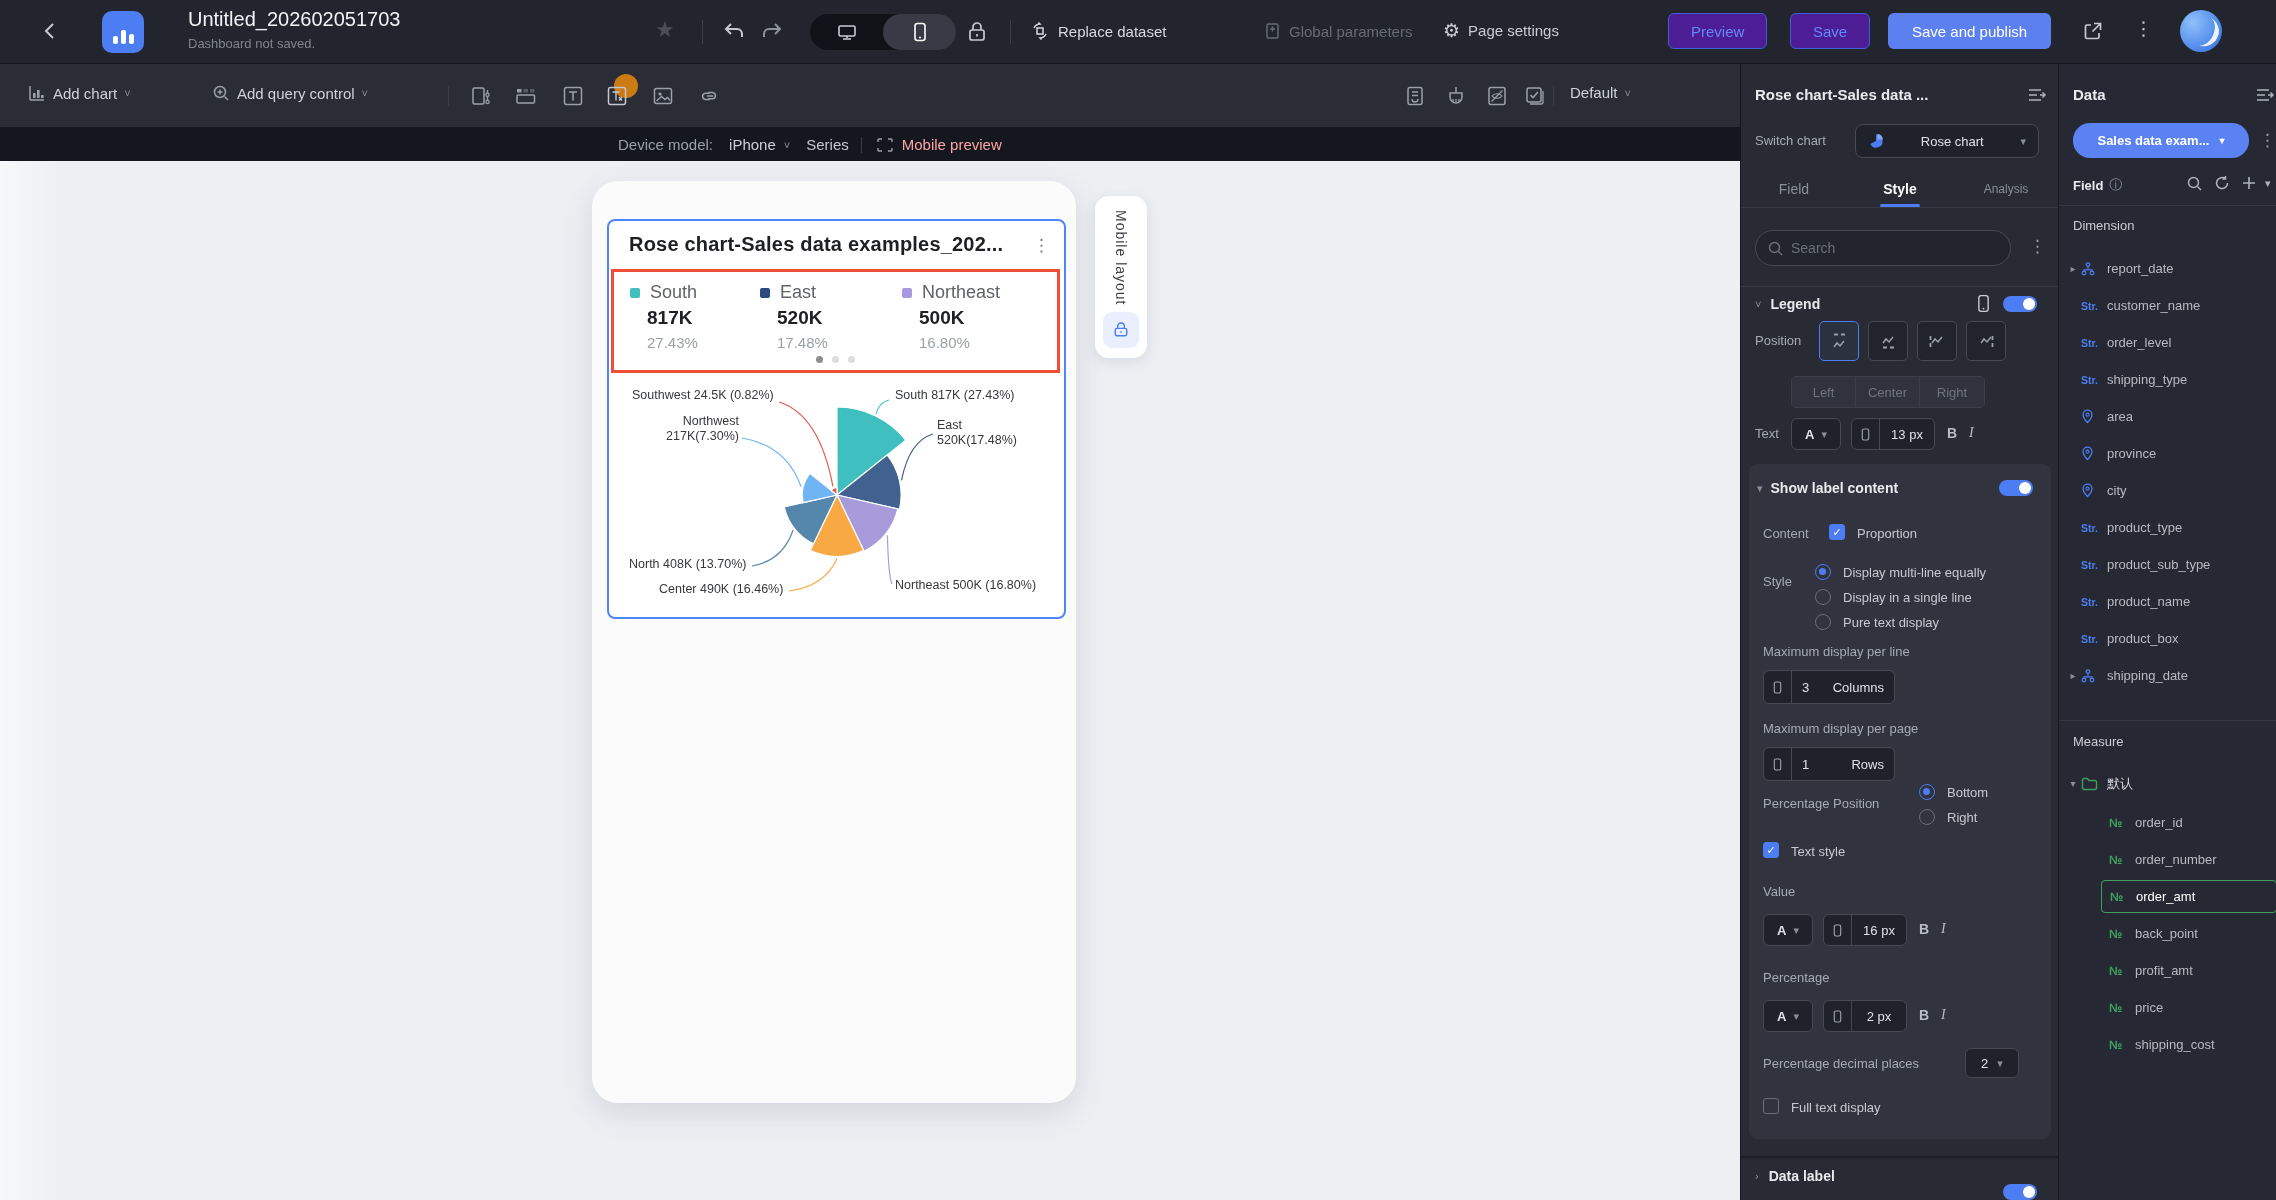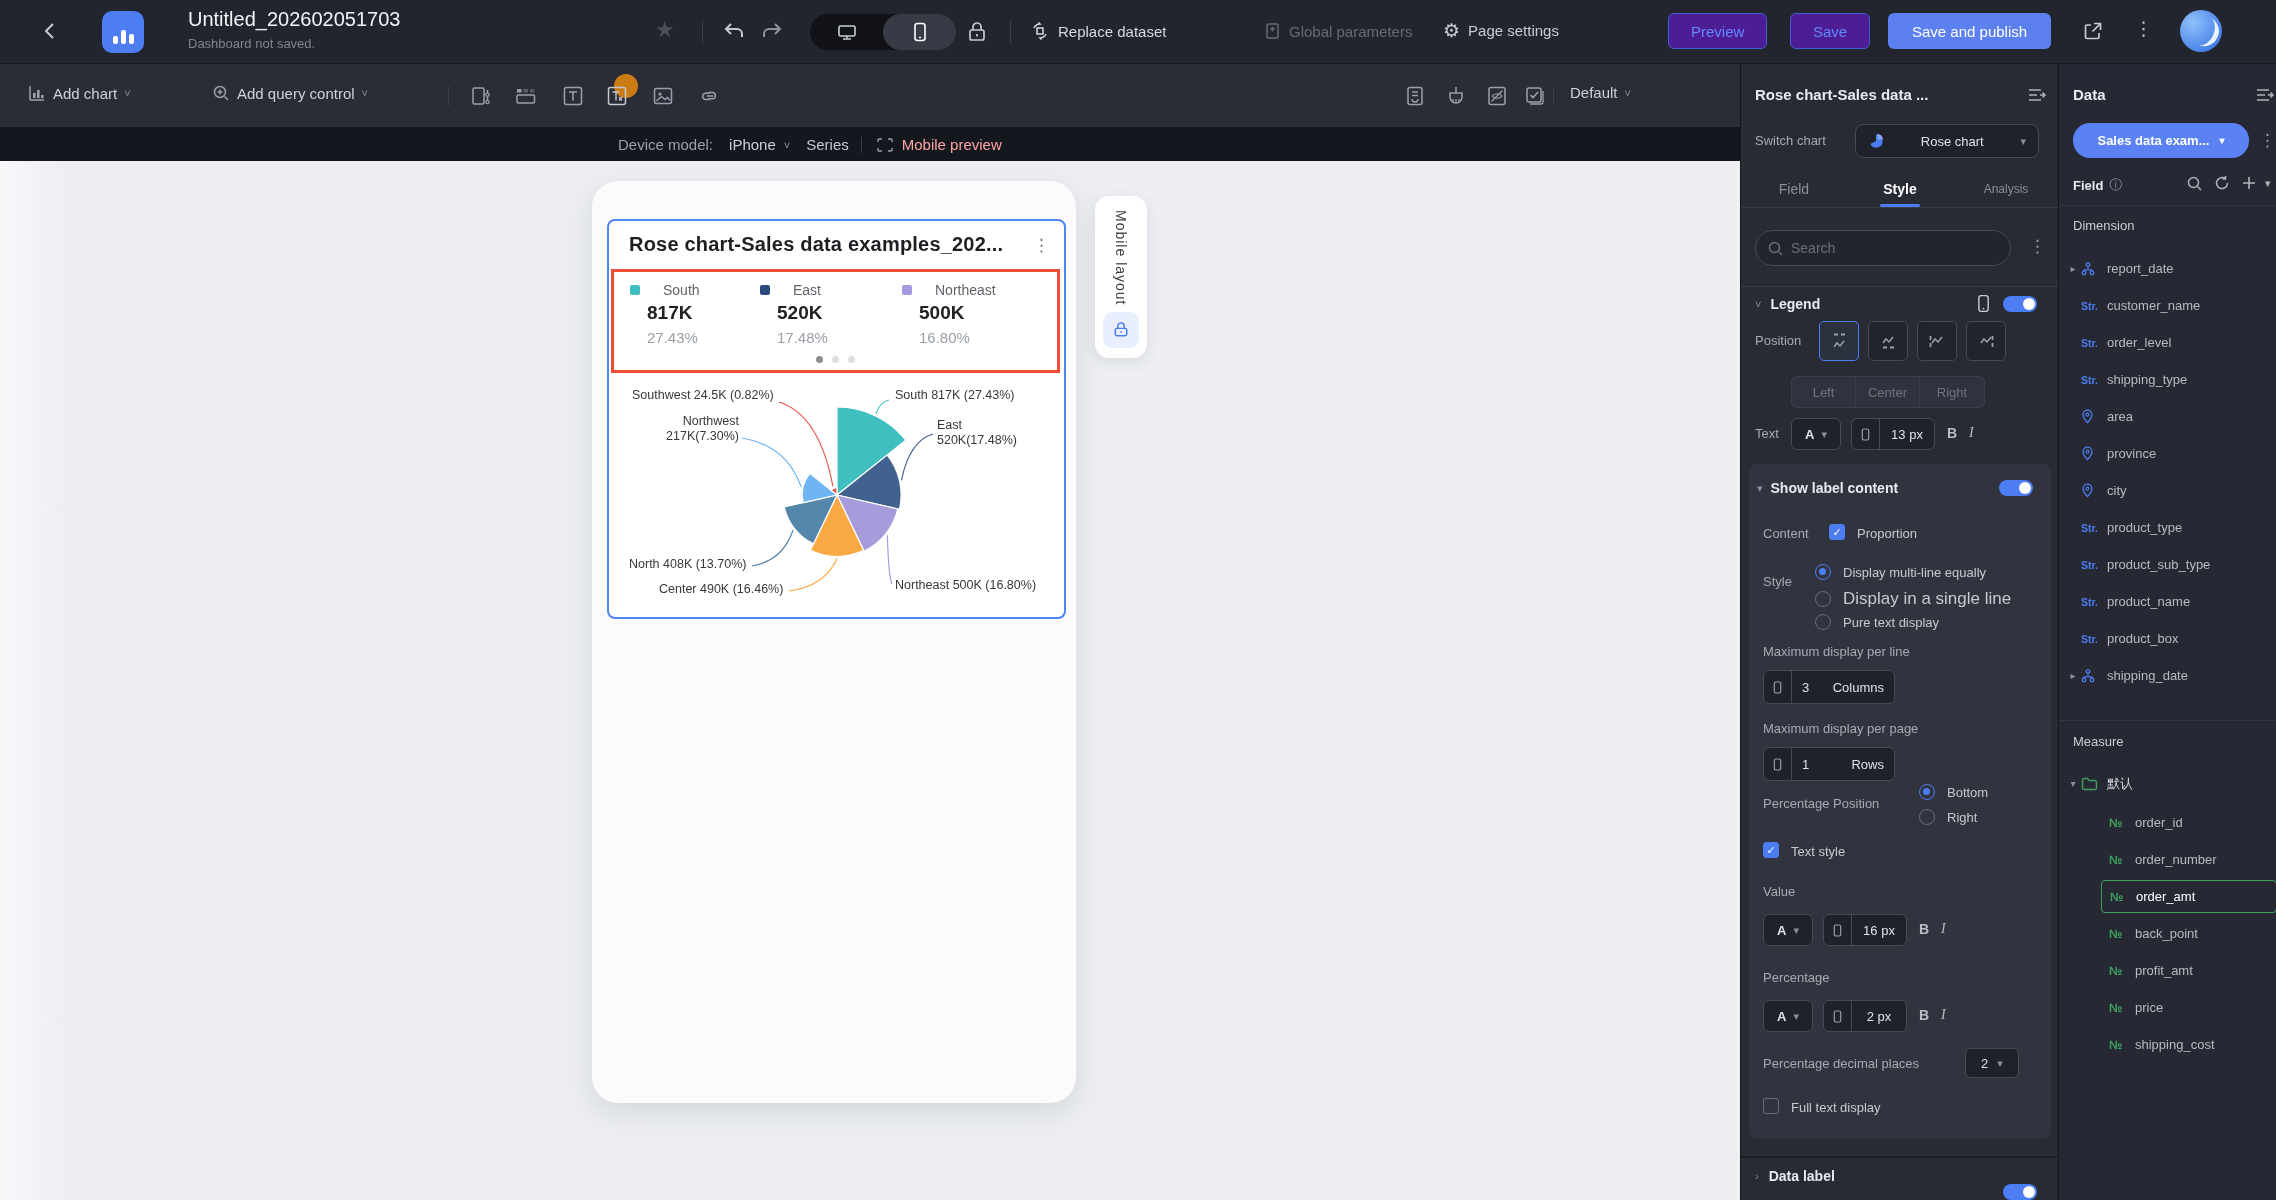--- a/index.html
+++ b/index.html
@@ -31,21 +31,21 @@
   
   #devicebar{position:absolute;left:0;top:128px;width:1740px;height:33px;background:#15171e;color:#9aa0aa;font-size:15px;display:flex;align-items:center;}
   
   #canvas{position:absolute;left:0;top:161px;width:1740px;height:1039px;background:linear-gradient(to right,#f7f8fa 0,#edeff3 60px);}
   #phone-card{position:absolute;left:592px;top:20px;width:484px;height:922px;background:#fbfbfc;border-radius:26px;box-shadow:0 10px 30px rgba(60,64,80,.14);}
   #widget{position:absolute;left:15px;top:17px;width:459px;height:400px;background:#fff;border:2px solid #4f86f7;border-radius:8px;margin-top:21px;}
   #widget-title{position:absolute;left:20px;top:12px;font-size:20px;font-weight:bold;color:#1d1f23;letter-spacing:.2px;}
   #widget-kebab{position:absolute;right:14px;top:14px;color:#71757d;font-size:17px;}
   #legend-box{position:absolute;left:2px;top:48px;width:449px;height:104px;border:3px solid #ee4e36;}
   .leg-col{position:absolute;top:10px;}
-  .leg-name{display:flex;align-items:center;gap:23px;font-size:14px;color:#5f6368;}
+  .leg-name{display:flex;align-items:center;gap:10px;font-size:18px;color:#5f6368;}
   .leg-sw{width:10px;height:10px;border-radius:2px;}
   .leg-val{margin:4px 0 0 17px;font-size:19px;font-weight:bold;color:#202124;}
   .leg-pct{margin:5px 0 0 17px;font-size:15px;color:#9aa0a6;}
   #leg-dots{position:absolute;left:0;right:0;bottom:7px;display:flex;justify-content:center;gap:9px;}
   .dot{width:7px;height:7px;border-radius:50%;background:#dcdee2;}
   .dot.on{background:#8a8d92;}
   #rose-wrap{position:absolute;left:0;top:155px;width:459px;height:243px;}
   .rose-label{position:absolute;font-size:12.5px;color:#36383c;line-height:15px;white-space:pre-line;}
   #mobile-tab{position:absolute;left:1095px;top:35px;width:52px;height:162px;background:#fff;border-radius:14px;box-shadow:0 4px 14px rgba(60,64,80,.12);}
   #mobile-tab-label{position:absolute;left:50%;top:14px;transform:translateX(-50%);writing-mode:vertical-rl;font-size:14px;color:#3c3f45;letter-spacing:1px;}
@@ -466,21 +466,21 @@
     <span class="abs check on" style="left:80px;top:60px;">✓</span>
     <div class="abs lbl" style="left:108px;top:62px;color:#c6c9d2;">Proportion</div>
 
     <div class="abs lbl" style="left:14px;top:110px;">Style</div>
     <div class="abs" style="left: 66px; top: 100px; display: flex; align-items: center; gap: 12px;">
         <span class="radio sel"></span>
         <span style="font-size:13px;color:#c6c9d2;">Display multi-line equally</span>
       </div>
       <div class="abs" style="left: 66px; top: 125px; display: flex; align-items: center; gap: 12px;">
         <span class="radio"></span>
-        <span style="font-size:17px;color:#c6c9d2;">Display in a single line</span>
+        <span style="font-size:13px;color:#c6c9d2;">Display in a single line</span>
       </div>
       <div class="abs" style="left: 66px; top: 150px; display: flex; align-items: center; gap: 12px;">
         <span class="radio"></span>
         <span style="font-size:13px;color:#c6c9d2;">Pure text display</span>
       </div>
       <div id="label-style-radios"></div>
 
     <div class="abs lbl" style="left:14px;top:180px;">Maximum display per line</div>
     <div class="abs ctrl" style="left:14px;top:206px;width:132px;height:34px;">
       <span class="cell-ic">

